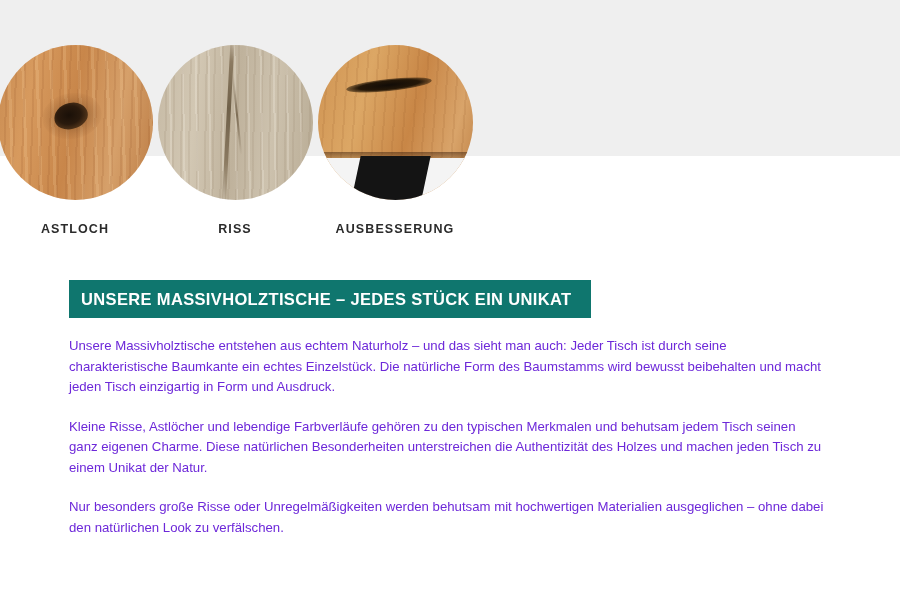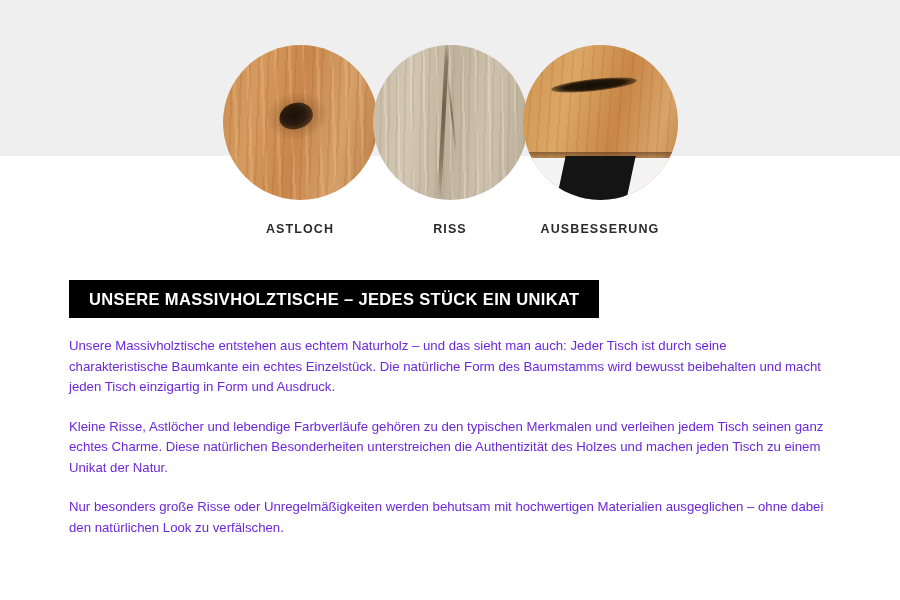--- a/index.html
+++ b/index.html
@@ -35,23 +35,22 @@
   }
 
   
   .features {
     position: absolute;
     left: 0;
     top: 0;
     width: 900px;
     height: 250px;
     display: flex;
-    justify-content: center;
     align-items: flex-start;
-    gap: 0px;
+    gap: 10px;
   }
   .feature {
     width: 150px;
     display: flex;
     flex-direction: column;
     align-items: center;
     padding-top: 45px;
   }
   .circle-wrap {
     width: 155px;
@@ -197,24 +196,24 @@
     background: linear-gradient(to bottom, rgba(70,40,18,.55), rgba(0,0,0,0));
   }
 
   
   .headline-bar {
     position: absolute;
     left: 69px;
     top: 280px;
     min-width: 522px;
     height: 38px;
-    background: #000000;
+    background: #0f766e;
     display: flex;
     align-items: center;
-    padding: 0 20px;
+    padding: 0 12px;
     box-sizing: border-box;
   }
   .headline-bar h1 {
     margin: 0;
     color: #ffffff;
     font-size: 16.5px;
     font-weight: bold;
     letter-spacing: .35px;
     white-space: nowrap;
   }
@@ -280,15 +279,15 @@
   </div>
 
 </div>
 
 <div class="headline-bar">
   <h1>UNSERE MASSIVHOLZTISCHE – JEDES STÜCK EIN UNIKAT</h1>
 </div>
 
 <div class="copy">
   <p>Unsere Massivholztische entstehen aus echtem Naturholz – und das sieht man auch: Jeder Tisch ist durch seine charakteristische Baumkante ein echtes Einzelstück. Die natürliche Form des Baumstamms wird bewusst beibehalten und macht jeden Tisch einzigartig in Form und Ausdruck.</p>
-  <p>Kleine Risse, Astlöcher und lebendige Farbverläufe gehören zu den typischen Merkmalen und verleihen jedem Tisch seinen ganz echtes Charme. Diese natürlichen Besonderheiten unterstreichen die Authentizität des Holzes und machen jeden Tisch zu einem Unikat der Natur.</p>
+  <p>Kleine Risse, Astlöcher und lebendige Farbverläufe gehören zu den typischen Merkmalen und behutsam jedem Tisch seinen ganz eigenen Charme. Diese natürlichen Besonderheiten unterstreichen die Authentizität des Holzes und machen jeden Tisch zu einem Unikat der Natur.</p>
   <p>Nur besonders große Risse oder Unregelmäßigkeiten werden behutsam mit hochwertigen Materialien ausgeglichen – ohne dabei den natürlichen Look zu verfälschen.</p>
 </div>
 
 </body></html>

